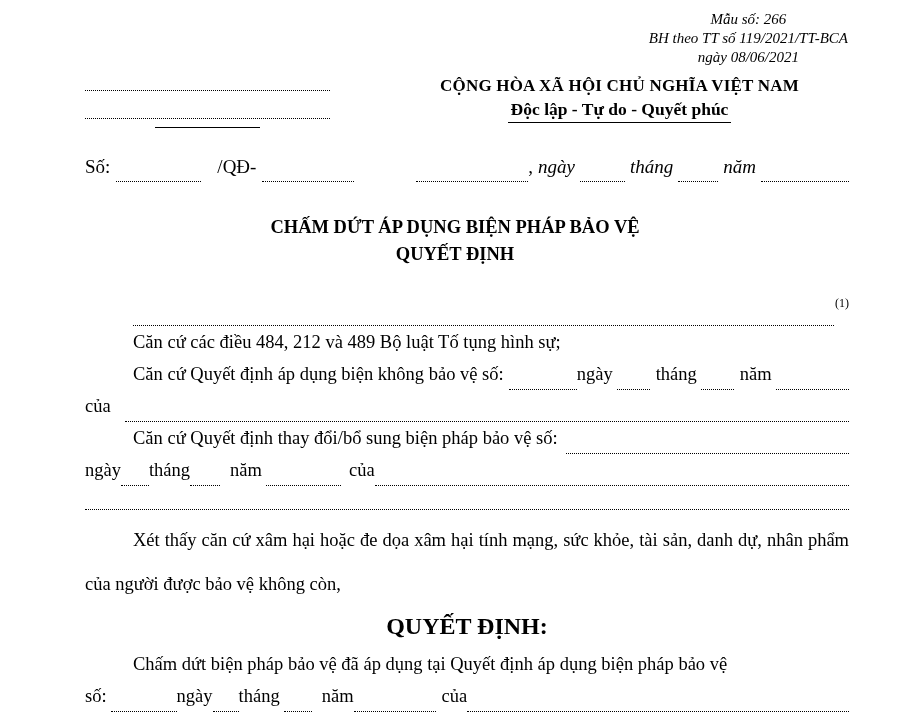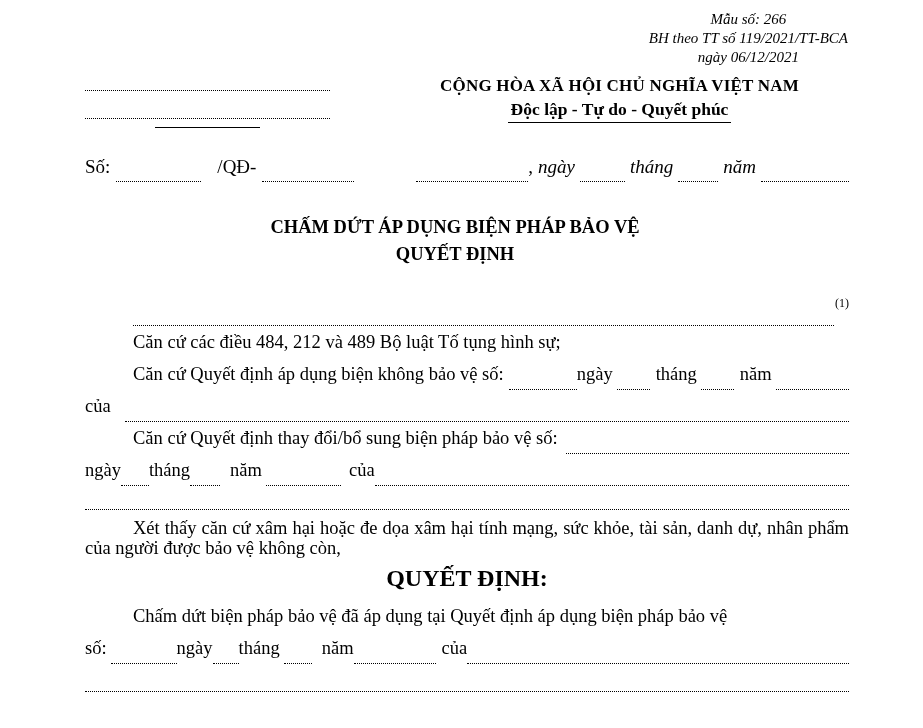--- a/index.html
+++ b/index.html
@@ -59,42 +59,42 @@
     font-size: 18.5px;
     line-height: 27px;
   }
   
   .body { margin: 26px 61px 0 85px; font-size: 18.5px; }
   .body .fline { height: 32px; line-height: 32px; }
   .indent { width: 48px; flex: none; }
   .sup { font-size: 12px; position: relative; top: -7px; margin-left: 1px; flex: none; }
   .rule { position: relative; height: 32px; }
   .rule .blank { position: absolute; left: 0; right: 0; bottom: 8px; }
-  .para { text-align: justify; text-indent: 48px; line-height: 20px; }
+  .para { text-align: justify; text-indent: 48px; line-height: 44px; }
   .decide {
     text-align: center;
     font-weight: bold;
     font-size: 24px;
     height: 32px;
     line-height: 32px;
     margin: 4px 0 6px 0;
   }
   .gapL { margin-left: 6px; }
   .gapR { margin-right: 6px; }
   .w { flex: none; }
 </style>
 </head>
 <body>
 
 <div class="page">
 
   <div class="meta">
     <div>Mẫu số: 266</div>
     <div>BH theo TT số 119/2021/TT-BCA</div>
-    <div>ngày 06/12/2021</div>
+    <div>ngày 08/06/2021</div>
   </div>
 
   <div class="hdr">
     <div class="org">
       <div class="bline1"></div>
       <div class="bline2"></div>
       <div class="org-rule"></div>
     </div>
     <div class="nat">
       <div class="republic">CỘNG HÒA XÃ HỘI CHỦ NGHĨA VIỆT NAM</div>

